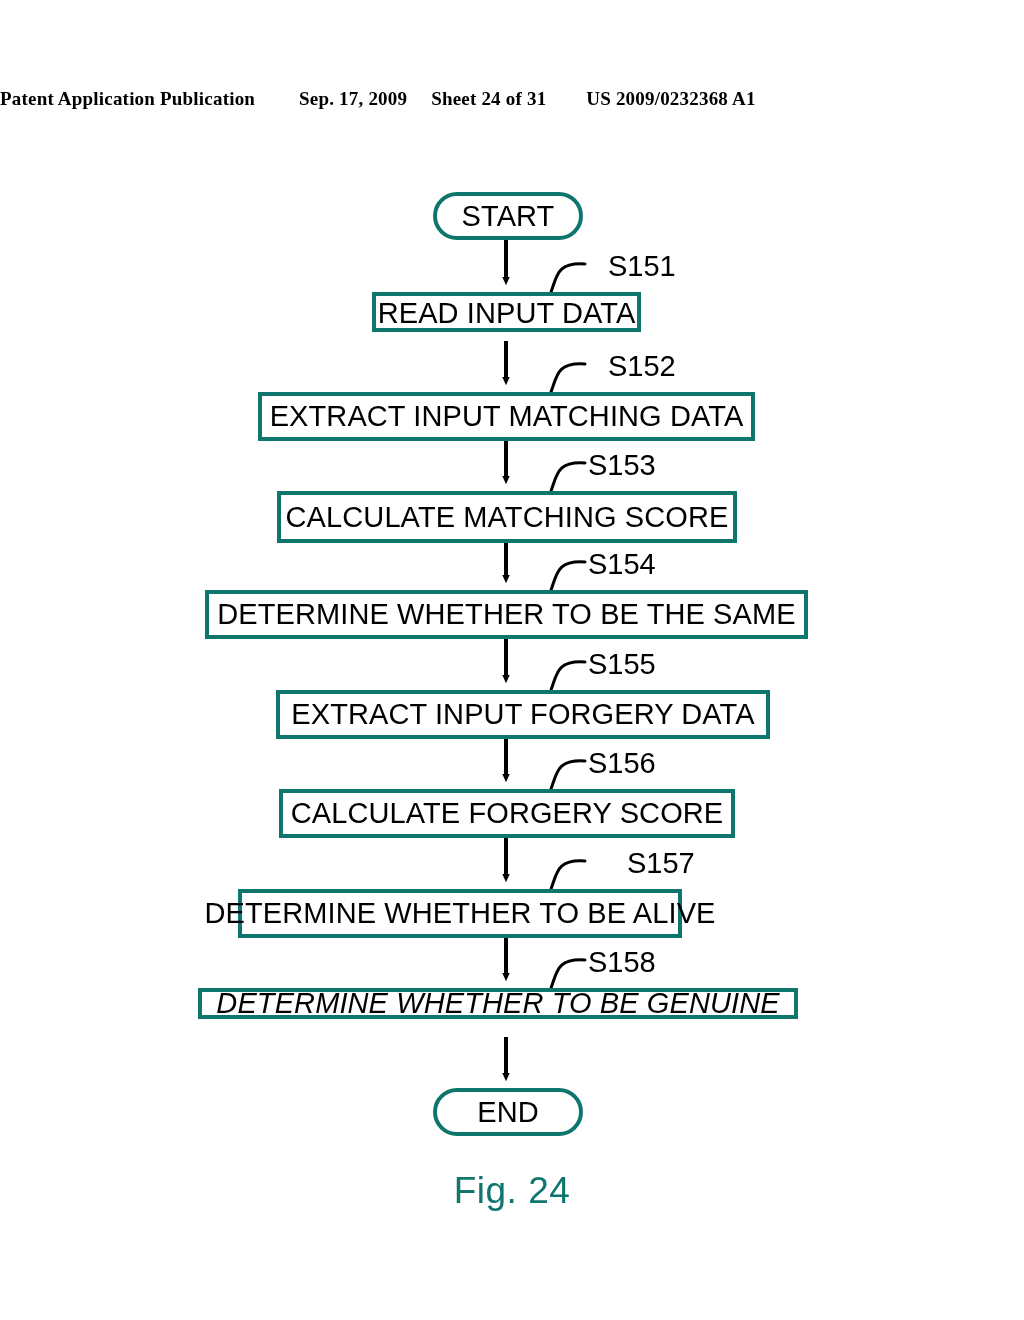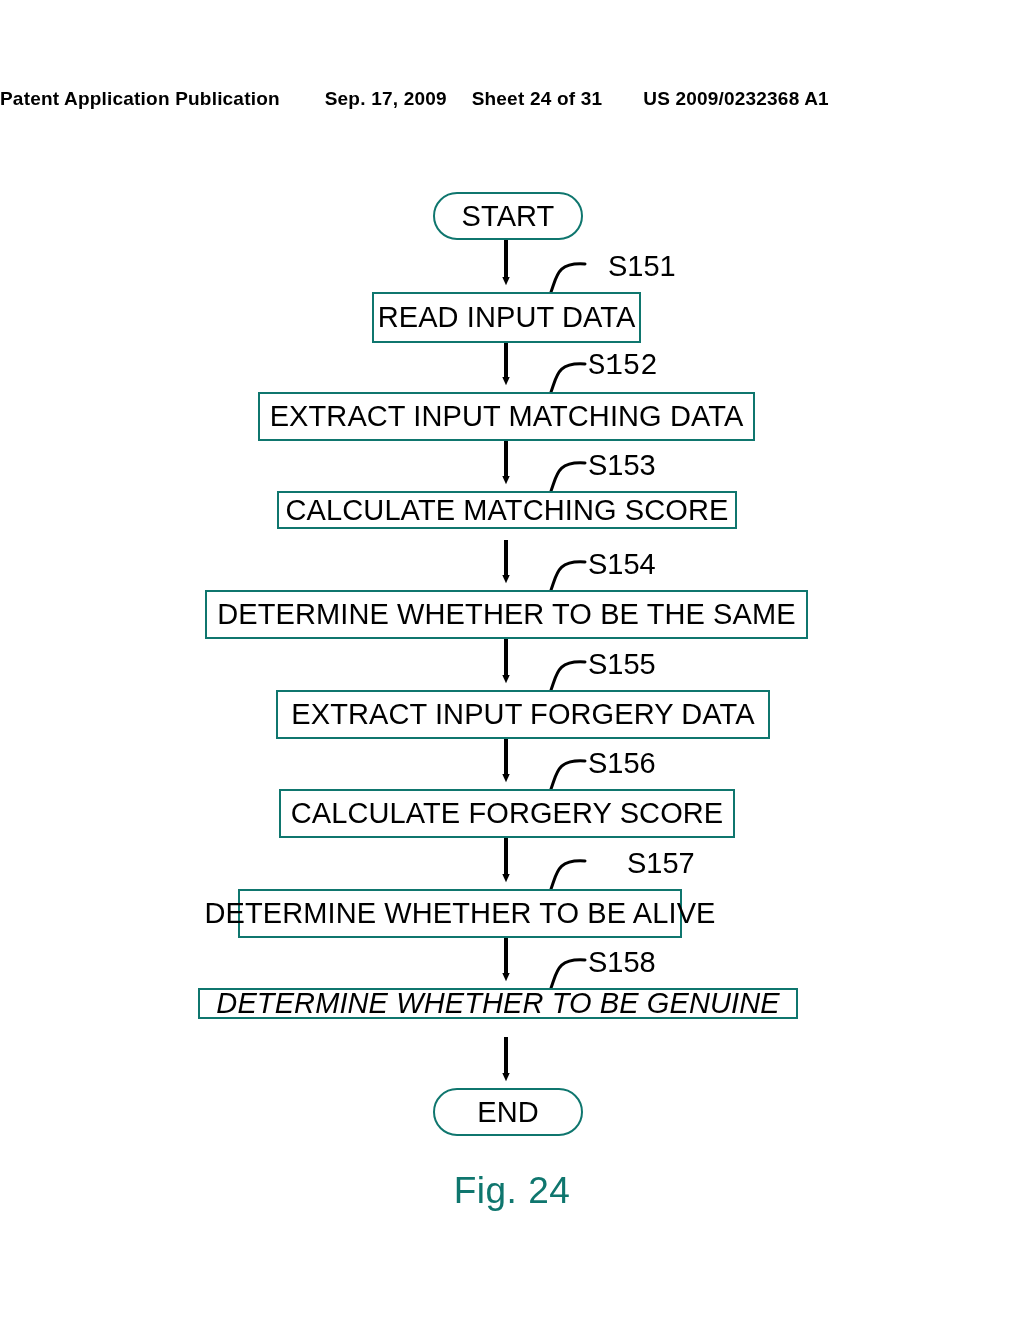--- a/index.html
+++ b/index.html
@@ -15,22 +15,22 @@
     font-family: "Liberation Sans", sans-serif;
     color: #000000;
   }
 
   
   #page-header {
     position: absolute;
     top: 88px;
     left: 0;
     width: 816px;
-    text-align: center;
-    font-family: Liberation Sans, sans-serif;
+    text-align: left;
+    font-family: Liberation Serif, serif;
     font-weight: bold;
     font-size: 19px;
     letter-spacing: 0.2px;
     white-space: nowrap;
   }
   #page-header .hdr-seg { display: inline-block; }
   #page-header .gap-wide { display: inline-block; width: 34px; }
   #page-header .gap-mid  { display: inline-block; width: 14px; }
   #page-header .gap-last { display: inline-block; width: 30px; }
 
@@ -40,21 +40,21 @@
     top: 0;
     left: 0;
     width: 1024px;
     height: 1320px;
   }
 
   
   .node {
     position: absolute;
     box-sizing: border-box;
-    border: 2px solid #0f766e;
+    border: 4px solid #0f766e;
     background: #ffffff;
     display: flex;
     align-items: center;
     justify-content: center;
     font-family: "Liberation Sans", sans-serif;
     font-size: 29px;
     line-height: 1;
     letter-spacing: 0.1px;
     white-space: nowrap;
     color: #000;
@@ -141,27 +141,27 @@
         <line x1="506" y1="938" x2="506" y2="977" stroke="#000000" stroke-width="4" marker-end="url(#arrowhead)"></line>
         <path d="M 551 988 C 557 972 557 958 585 960" fill="none" stroke="#000000" stroke-width="3" stroke-linecap="round"></path>
         <line x1="506" y1="1037" x2="506" y2="1077" stroke="#000000" stroke-width="4" marker-end="url(#arrowhead)"></line>
       </g>
   </svg>
 
   <div id="node-layer">
       <div class="node terminal" style="left: 433px; top: 192px; width: 150px; height: 48px;">
         <span class="node-label">START</span>
       </div>
-      <div class="node process" style="left: 372px; top: 292px; width: 269px; height: 51px;">
+      <div class="node process" style="left: 372px; top: 292px; width: 269px; height: 40px; align-items: flex-end;">
         <span class="node-label">READ INPUT DATA</span>
       </div>
       <div class="node process" style="left: 258px; top: 392px; width: 497px; height: 49px;">
         <span class="node-label">EXTRACT INPUT MATCHING DATA</span>
       </div>
-      <div class="node process" style="left: 277px; top: 491px; width: 460px; height: 38px;">
+      <div class="node process" style="left: 277px; top: 491px; width: 460px; height: 52px;">
         <span class="node-label">CALCULATE MATCHING SCORE</span>
       </div>
       <div class="node process" style="left: 205px; top: 590px; width: 603px; height: 49px;">
         <span class="node-label">DETERMINE WHETHER TO BE THE SAME</span>
       </div>
       <div class="node process" style="left: 276px; top: 690px; width: 494px; height: 49px;">
         <span class="node-label">EXTRACT INPUT FORGERY DATA</span>
       </div>
       <div class="node process" style="left: 279px; top: 789px; width: 456px; height: 49px;">
         <span class="node-label">CALCULATE FORGERY SCORE</span>
@@ -171,21 +171,21 @@
       </div>
       <div class="node process" style="left: 198px; top: 988px; width: 600px; height: 31px; font-style: italic;">
         <span class="node-label">DETERMINE WHETHER TO BE GENUINE</span>
       </div>
       <div class="node terminal" style="left: 433px; top: 1088px; width: 150px; height: 48px; text-align: center;">
         <span class="node-label">END</span>
       </div>
     </div>
   <div id="step-layer">
       <div class="step-label" style="left: 608px; top: 252px;">S151</div>
-      <div class="step-label" style="left: 588px; top: 352px; font-family: Liberation Mono, monospace;">S152</div>
+      <div class="step-label" style="left: 608px; top: 352px;">S152</div>
       <div class="step-label" style="left: 588px; top: 451px;">S153</div>
       <div class="step-label" style="left: 588px; top: 550px;">S154</div>
       <div class="step-label" style="left: 588px; top: 650px;">S155</div>
       <div class="step-label" style="left: 588px; top: 749px;">S156</div>
       <div class="step-label" style="left: 588px; top: 849px; margin-left: 39px;">S157</div>
       <div class="step-label" style="left: 588px; top: 948px;">S158</div>
     </div>
 </div>
 
 <div id="fig-caption">Fig. 24</div>

